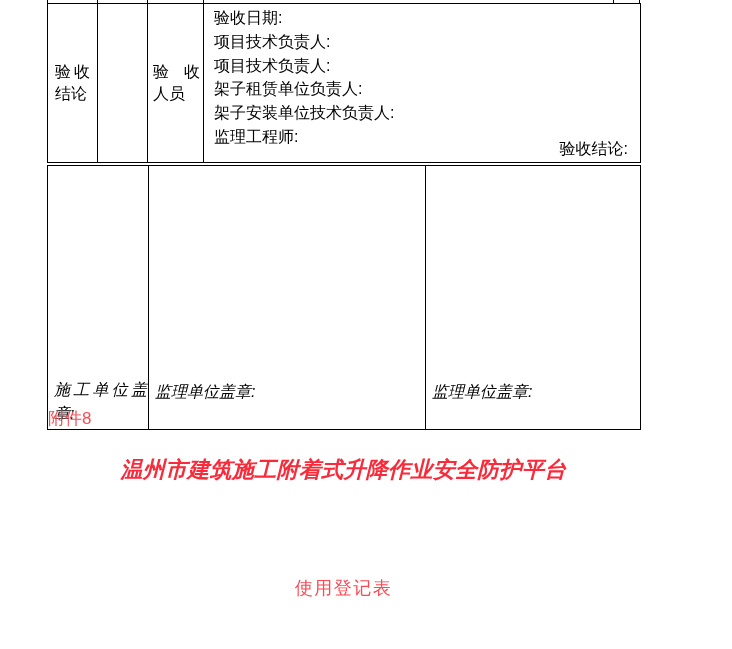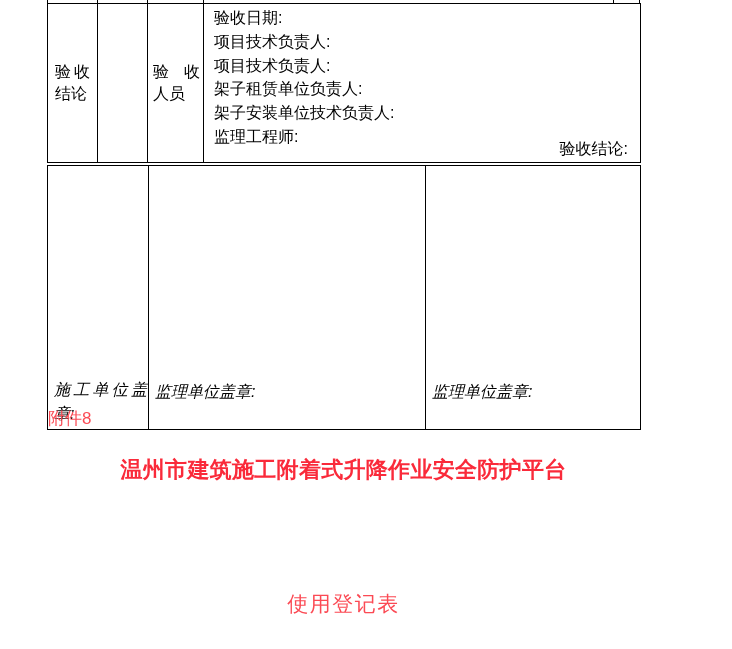--- a/index.html
+++ b/index.html
@@ -45,26 +45,26 @@
   td.seal-use,td.seal-supervision{
     vertical-align:bottom;padding:0 0 25px 6px;line-height:24px;
   }
   .attachment{
     position:absolute;left:48px;top:407px;
     font-size:17px;color:var(--red_label);
   }
   .doc-title{
     position:absolute;left:47px;top:455px;width:593px;
     text-align:center;font-size:22px;font-weight:bold;
-    color:var(--red_title);letter-spacing:0.3px;white-space:nowrap;
+    color:var(--red_title);letter-spacing:0.3px;white-space:nowrap;font-style:italic;
   }
   .doc-subtitle{
     position:absolute;left:47px;top:576px;width:593px;
-    text-align:center;font-size:21px;letter-spacing:1.5px;
-    color:var(--red_subtitle);white-space:nowrap;margin-top:14px;
+    text-align:center;font-size:18px;letter-spacing:1.5px;
+    color:var(--red_subtitle);white-space:nowrap;
   }
 </style>
 </head>
 <body>
 
 <div class="page">
 
   <div>
     <div class="tick" style="left:47px"></div>
     <div class="tick" style="left:97px"></div>

